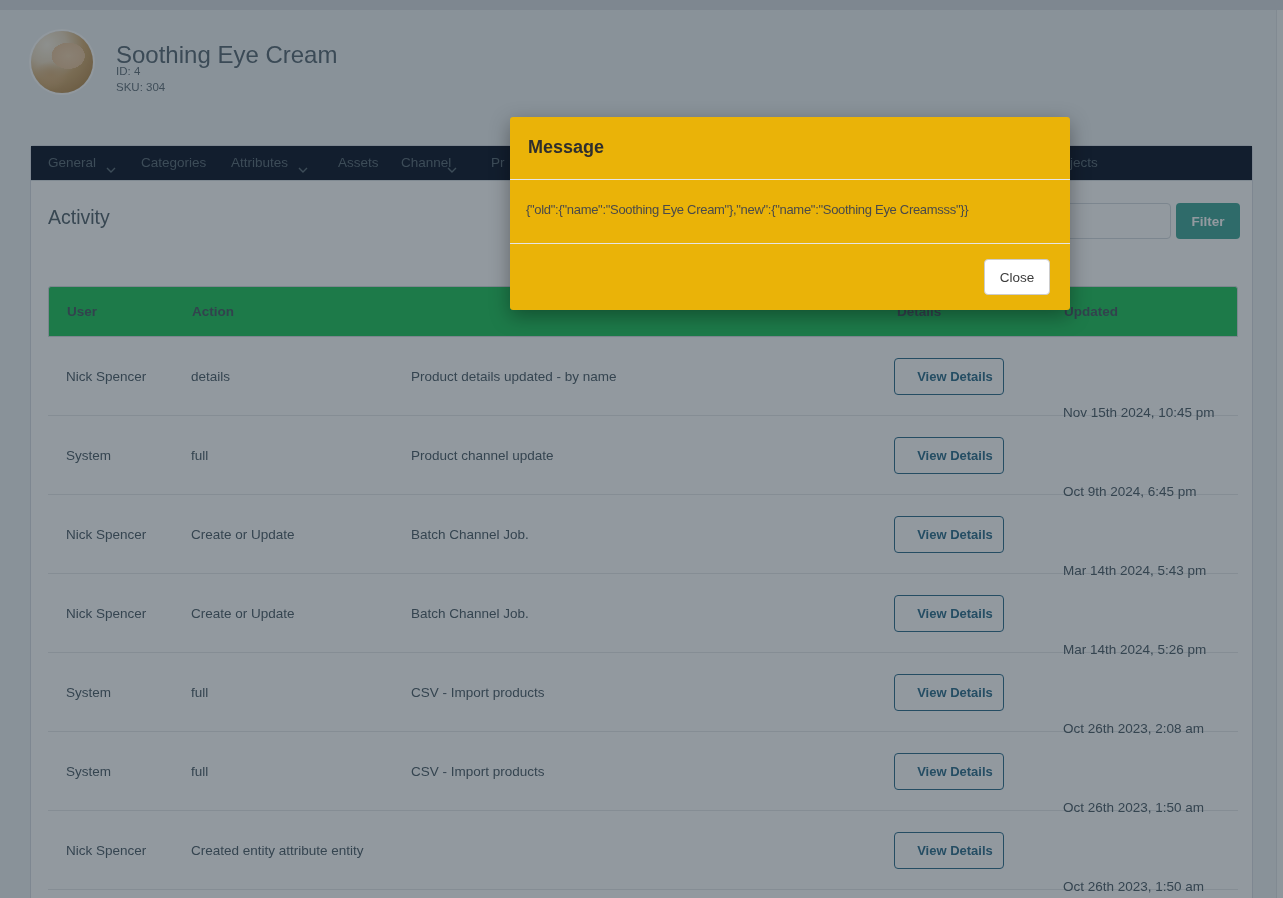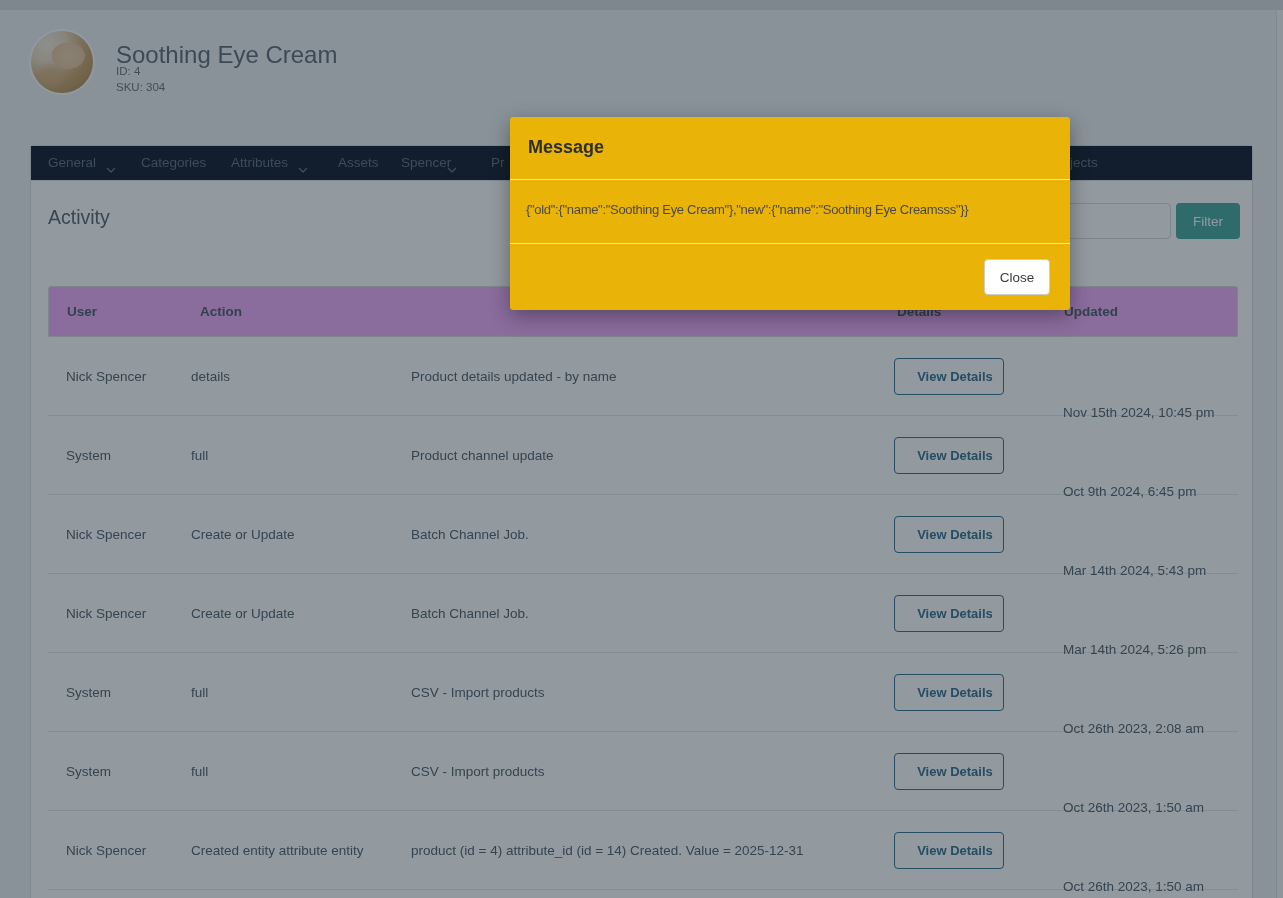--- a/index.html
+++ b/index.html
@@ -33,28 +33,28 @@
   .tab { position:absolute; top:9px; font-size:13.5px; color:#5e6e79; white-space:nowrap; cursor:pointer; }
   .chev { position:absolute; top:14px; }
 
   .activity-title { position:absolute; left:17px; top:60px; font-size:19.5px; color:#55656f; }
   .search-input { position:absolute; left:905px; top:57px; width:235px; height:36px;
     border:1px solid #d6dbe0; border-radius:4px; background:#fff; padding:0 12px;
     font-size:15px; color:#4f5f6a; font-family:"Liberation Sans", sans-serif; }
   .search-input::placeholder { color:#7f8b94; opacity:1; }
   .filter-btn { position:absolute; left:1145px; top:57px; width:64px; height:36px;
     background:#45a99c; color:#ffffff; border:none; border-radius:4px;
-    font-size:13.5px; font-weight:normal; cursor:pointer; font-family:"Liberation Sans", sans-serif; }
+    font-size:13.5px; font-weight:bold; cursor:pointer; font-family:"Liberation Sans", sans-serif; }
 
   
   .tbl-head { position:absolute; left:17px; top:140px; width:1190px; height:51px;
-    background:#f0abfc; border:1px solid #d6dbdf; border-radius:3px 3px 0 0; }
+    background:#22c55e; border:1px solid #d6dbdf; border-radius:3px 3px 0 0; }
   .tbl-head span { position:absolute; top:17px; font-size:13.5px; font-weight:bold; color:#4b5b65; }
   .h-user    { left:18px; }
-  .h-action  { left:151px;text-align:center; }
+  .h-action  { left:143px;text-align:center; }
   .h-details { left:848px; }
   .h-updated { left:1015px; }
 
   .tbl-body { position:absolute; left:17px; top:191px; width:1190px; }
   .row { position:relative; width:100%; height:79px; border-bottom:1px solid #e6e9eb; }
   .row span { position:absolute; top:32px; font-size:13.5px; color:#50606b; white-space:nowrap; }
   .c-user { left:18px; }
   .c-action { left:143px; }
   .c-desc { left:363px; }
   .c-updated { left:1015px;margin-top:36px; }
@@ -100,21 +100,21 @@
       <span class="tab" style="left:17px">General</span>
       <span class="chev" style="left:75px"><svg width="10" height="7" viewBox="0 0 10 7">
             <path d="M1 1l4 4 4-4" stroke="#5e6e79" stroke-width="1.4" fill="none"></path>
           </svg></span>
       <span class="tab" style="left:110px">Categories</span>
       <span class="tab" style="left:200px">Attributes</span>
       <span class="chev" style="left:267px"><svg width="10" height="7" viewBox="0 0 10 7">
             <path d="M1 1l4 4 4-4" stroke="#5e6e79" stroke-width="1.4" fill="none"></path>
           </svg></span>
       <span class="tab" style="left:307px">Assets</span>
-      <span class="tab" style="left:370px">Spencer</span>
+      <span class="tab" style="left:370px">Channel</span>
       <span class="chev" style="left:416px"><svg width="10" height="7" viewBox="0 0 10 7">
             <path d="M1 1l4 4 4-4" stroke="#5e6e79" stroke-width="1.4" fill="none"></path>
           </svg></span>
       <span class="tab" style="left:460px">Pr</span>
       <span class="tab" style="left:972px">ent</span>
       <span class="tab" style="left:1018px">Projects</span>
     </div>
 
     <div class="activity-title">Activity</div>
     <input class="search-input" type="text" placeholder="Search Activity" style="">
@@ -166,21 +166,20 @@
       <div class="row">
         <span class="c-user">System</span>
         <span class="c-action">full</span>
         <span class="c-desc">CSV - Import products</span>
         <button class="view-btn">View Details</button>
         <span class="c-updated">Oct 26th 2023, 1:50 am</span>
       </div>
       <div class="row">
         <span class="c-user">Nick Spencer</span>
         <span class="c-action">Created entity attribute entity</span>
-        <span class="c-desc">product (id = 4) attribute_id (id = 14) Created. Value = 2025-12-31</span>
         <button class="view-btn">View Details</button>
         <span class="c-updated">Oct 26th 2023, 1:50 am</span>
       </div>
     </div>
   </div>
 
   <div class="scroll-strip"></div>
 </div>
 
 <div class="backdrop"></div>

